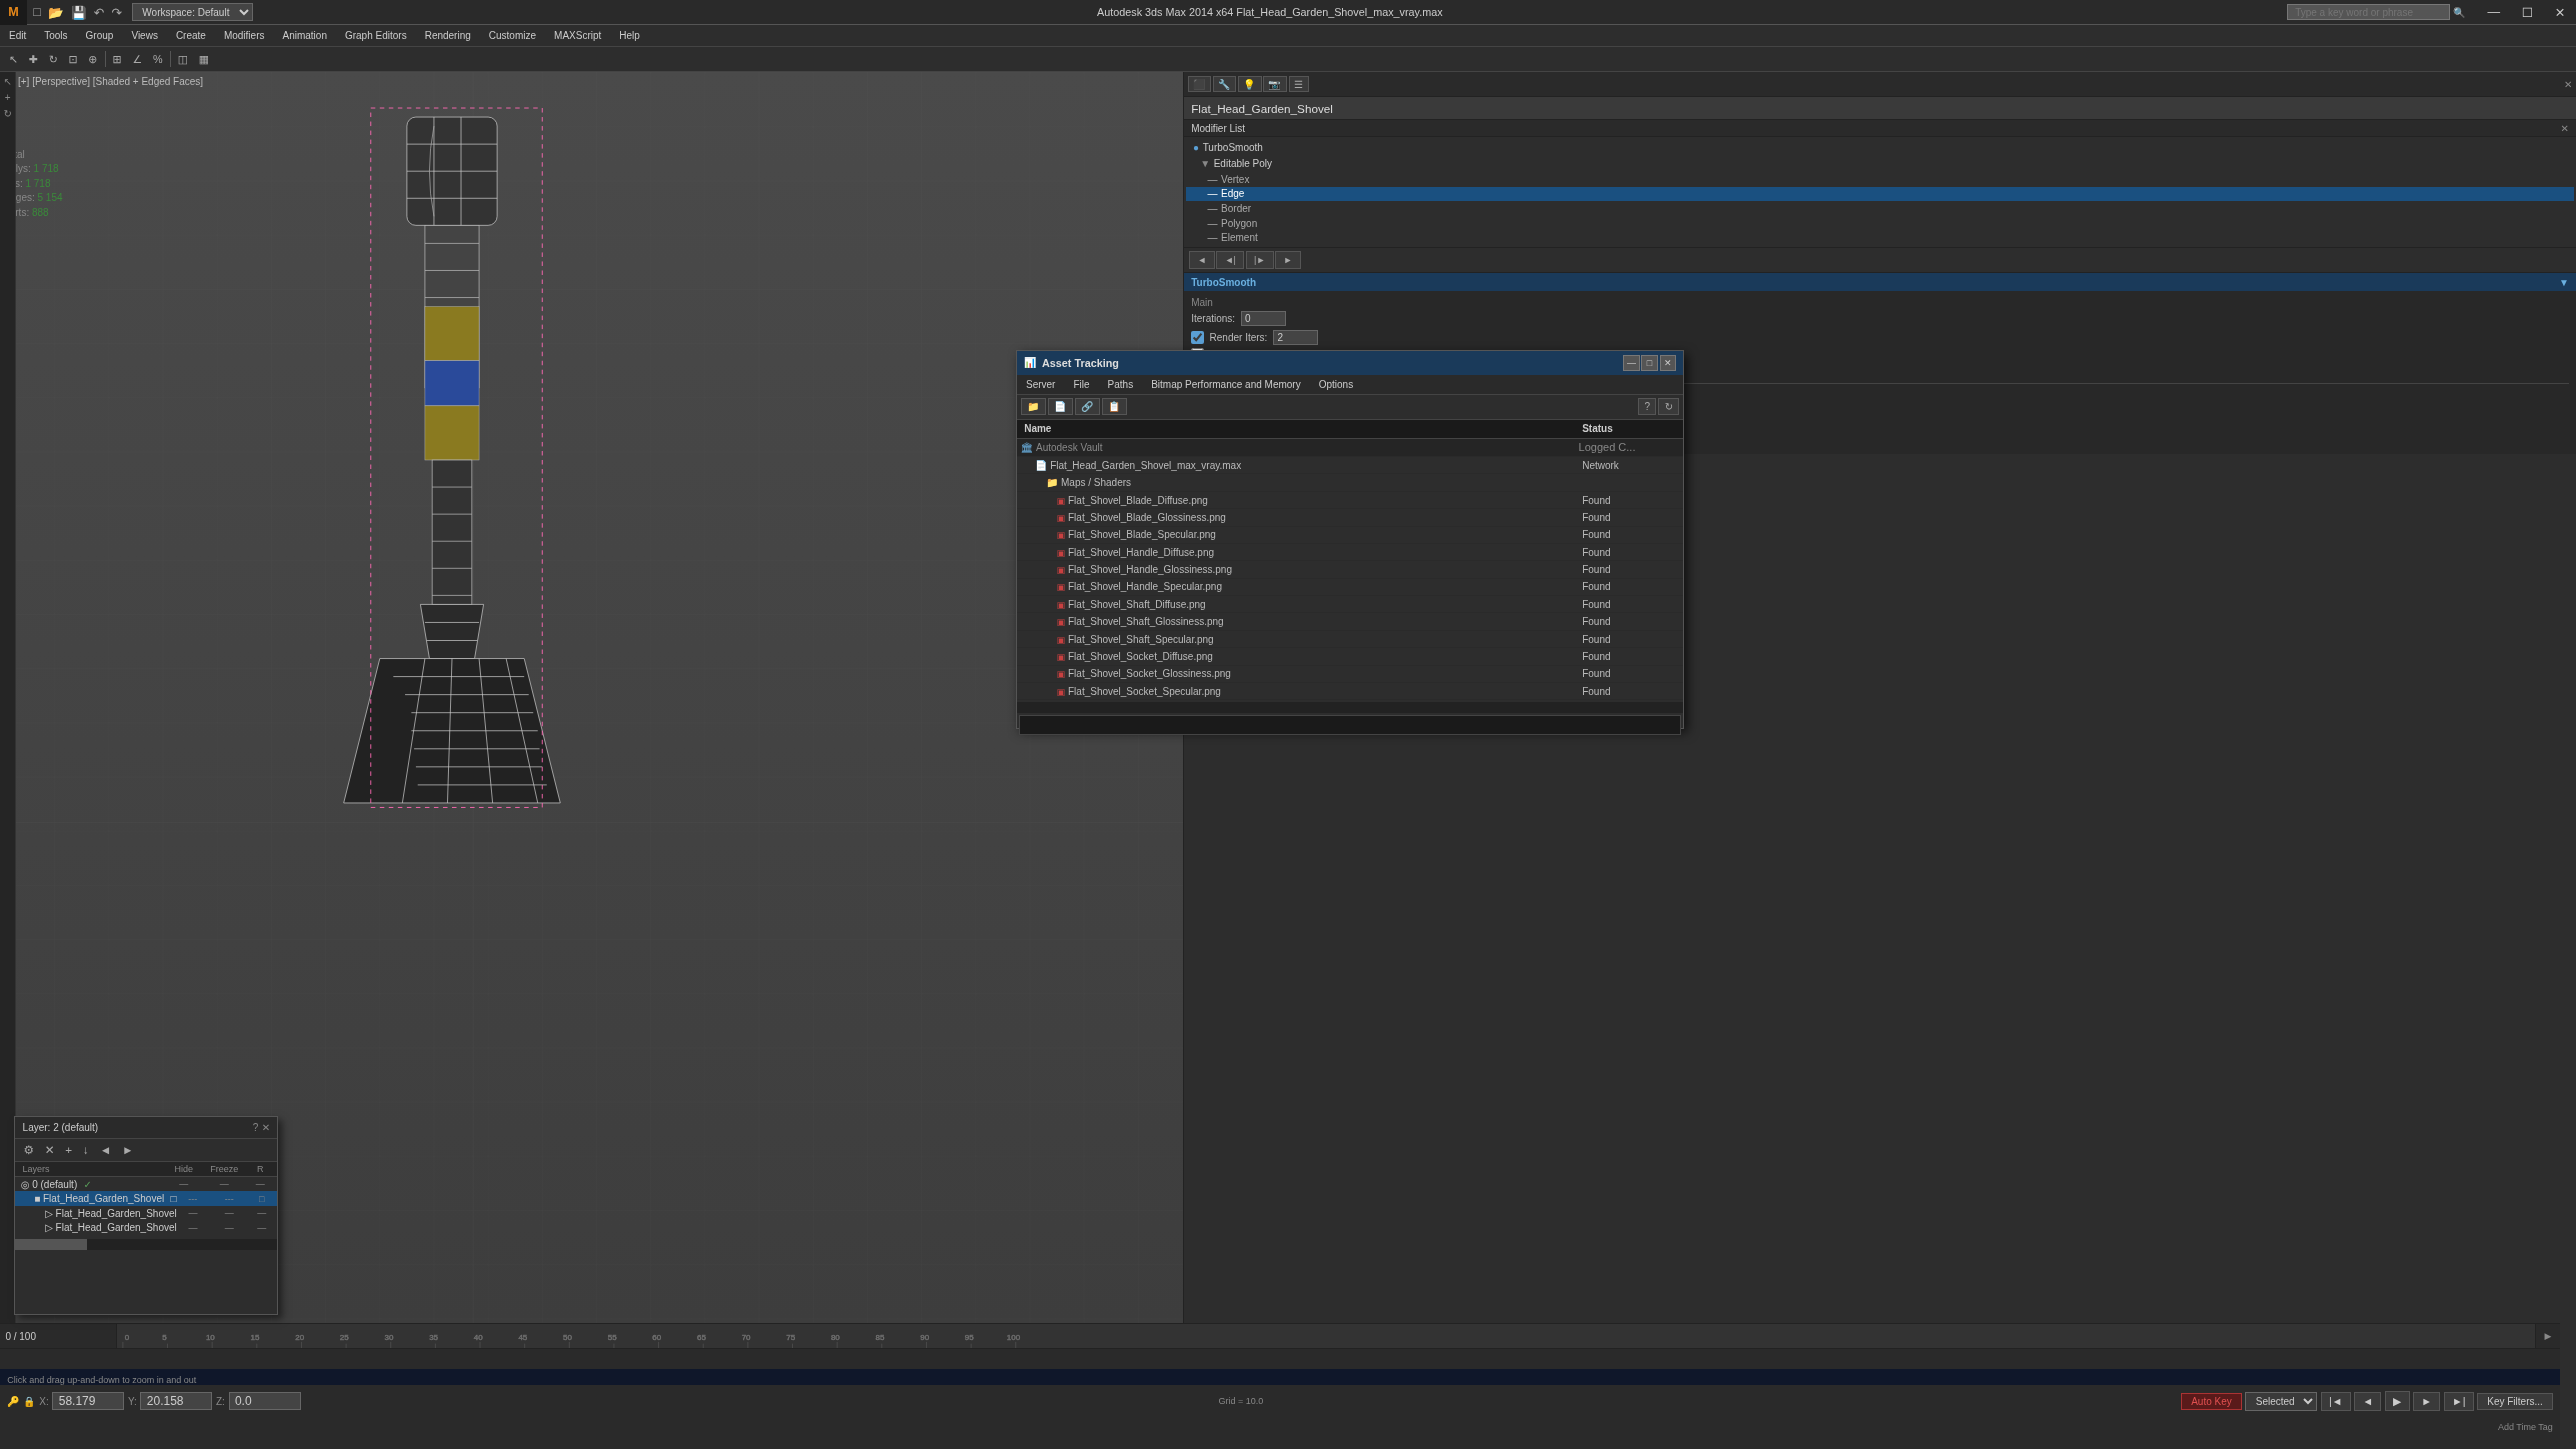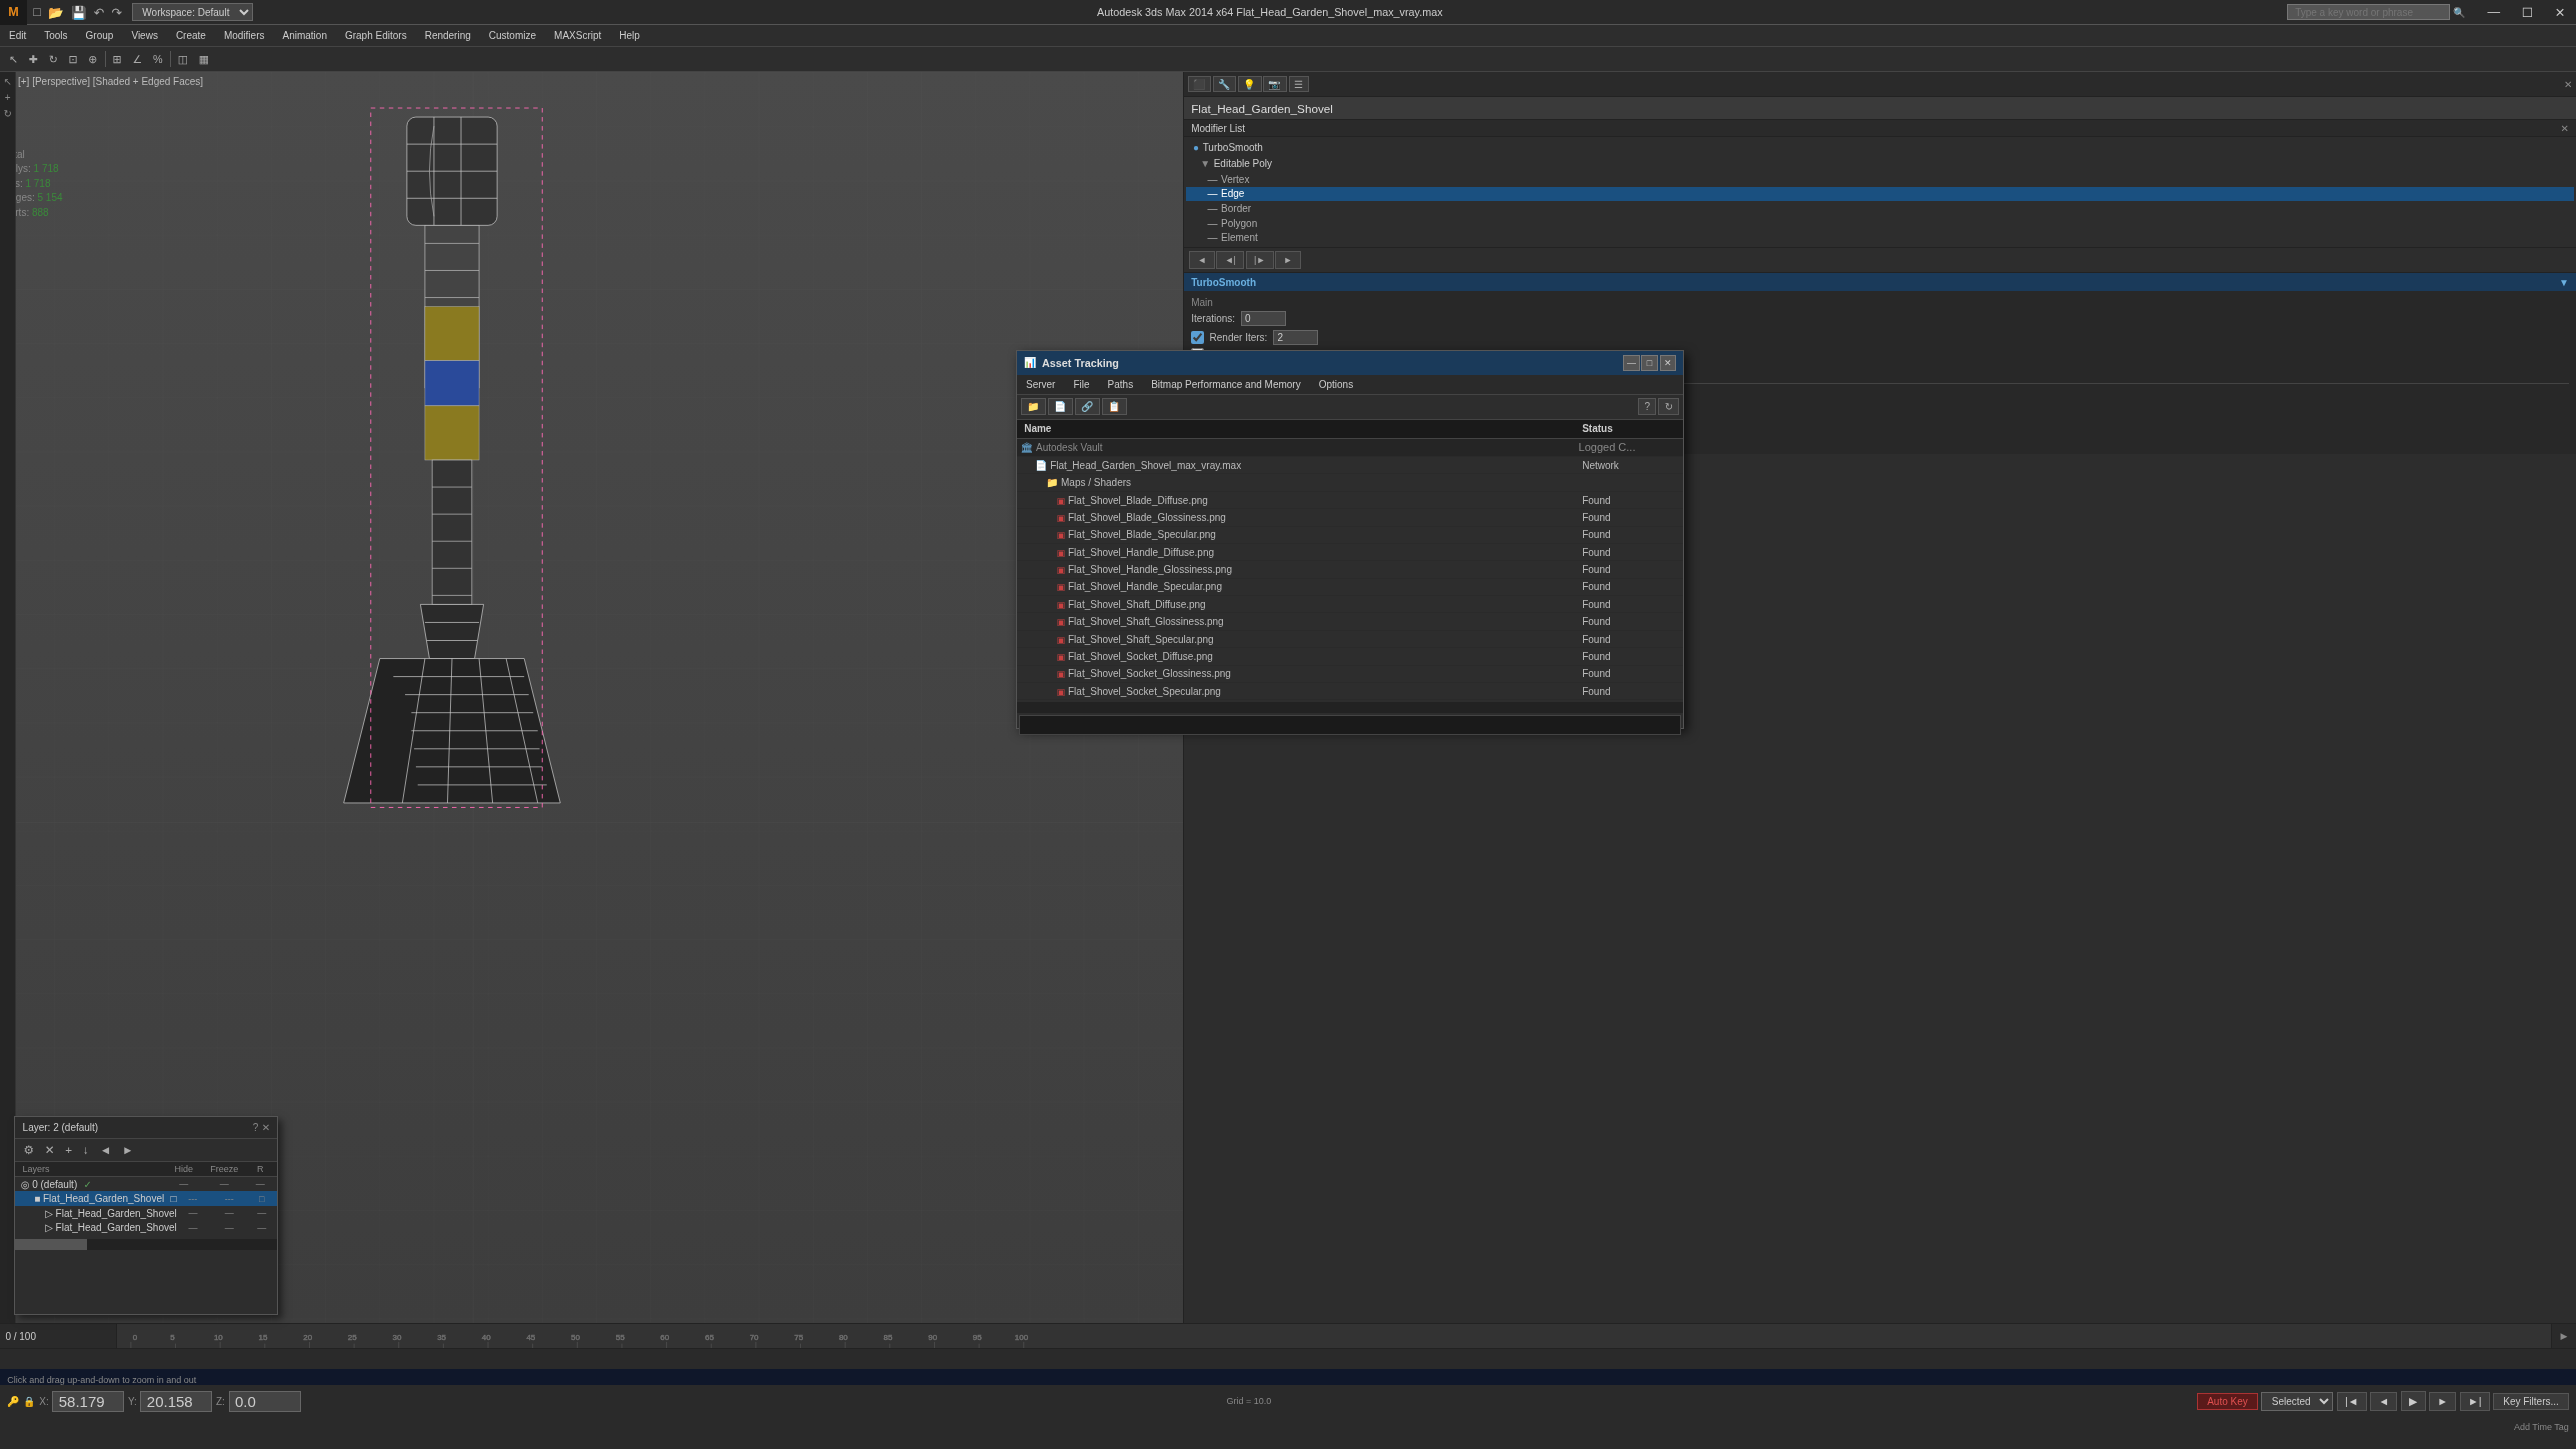--- a/index.html
+++ b/index.html
@@ -96,24 +96,24 @@
     
     
     .layer-row { display: flex; align-items: center; padding: 1.8px 3.6px; font-size: 10px; cursor: pointer; }
     .layer-row.selected { background: #1a5080; }
     .layer-row .row-name { flex: 1; color: #ccc; padding-left: 1.8px; display: flex; align-items: center; gap: 2.7px; }
     .layer-row .row-hide { width: 36px; text-align: center; color: #888; font-size: 9px; }
     .layer-row .row-freeze { width: 45px; text-align: center; color: #888; font-size: 9px; }
     .layer-row .row-r { width: 27px; text-align: center; color: #888; font-size: 9px; }
 
     
-    #bottom-area { position: absolute; bottom: 0; left: 0; right: 0; height: 126px; background: #2a2a2a; border-top: 1.8px solid #222; }
+    #bottom-area { position: absolute; bottom: 0; left: 0; right: 16px; height: 126px; background: #2a2a2a; border-top: 1.8px solid #222; }
     .transport-btn { padding: 2.7px 7.2px; background: #3a3a3a; border: 0.9px solid #555; color: #ccc; cursor: pointer; font-size: 10.8px; }
     
-    .coord-field { background: #444; border: 0.9px solid #666; color: #ccc; padding: 0.9px 5.4px; width: 72px; font-size: 15px; }
+    .coord-field { background: #444; border: 0.9px solid #666; color: #ccc; padding: 0.9px 5.4px; width: 72px; font-size: 12px; }
 
     
     #left-toolbar { position: absolute; left: 0; top: 72px; width: 16.3px; bottom: 126px; background: #252525; border-right: 0.9px solid #333; display: flex; flex-direction: column; align-items: center; padding: 1.8px 0; gap: 1.8px; }
     .left-tool { color: #888; font-size: 10px; cursor: pointer; padding: 1.8px; }
     .indent-icon { color: #6ab0e0; margin-right: 2.7px; }
   </style>
 </head>
 <body>
 
 <div id="title-bar">

